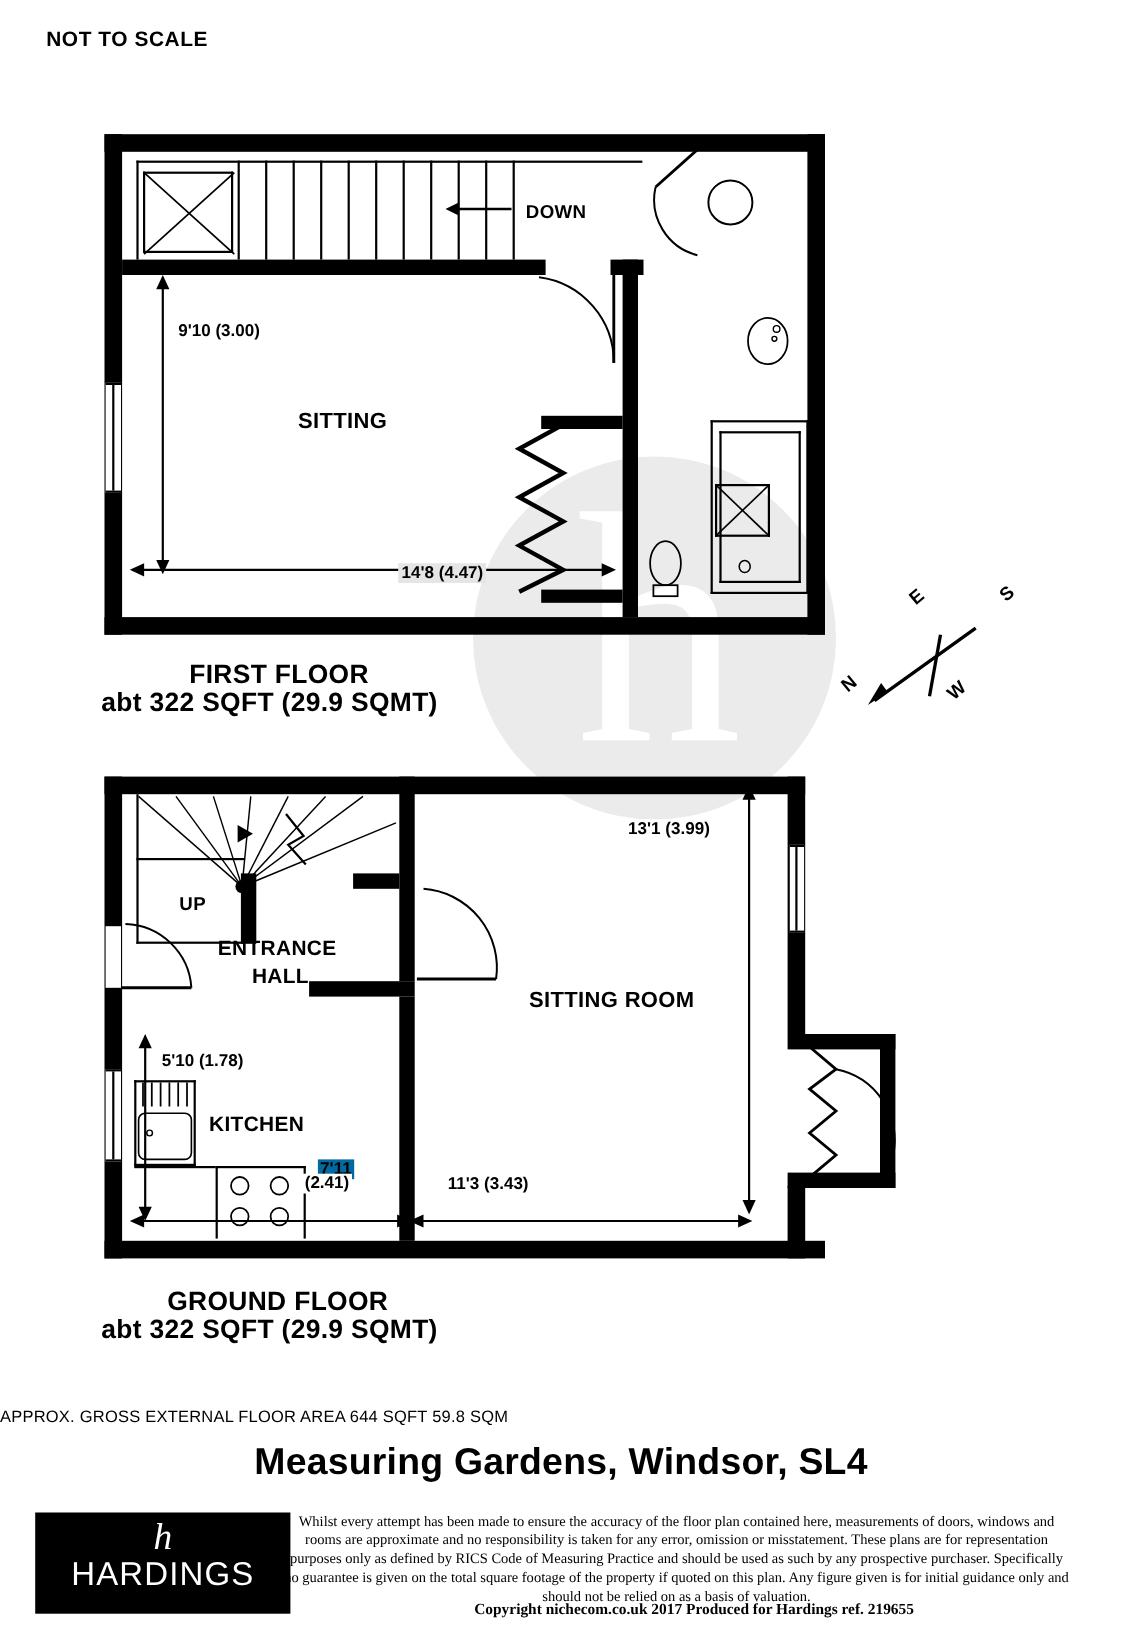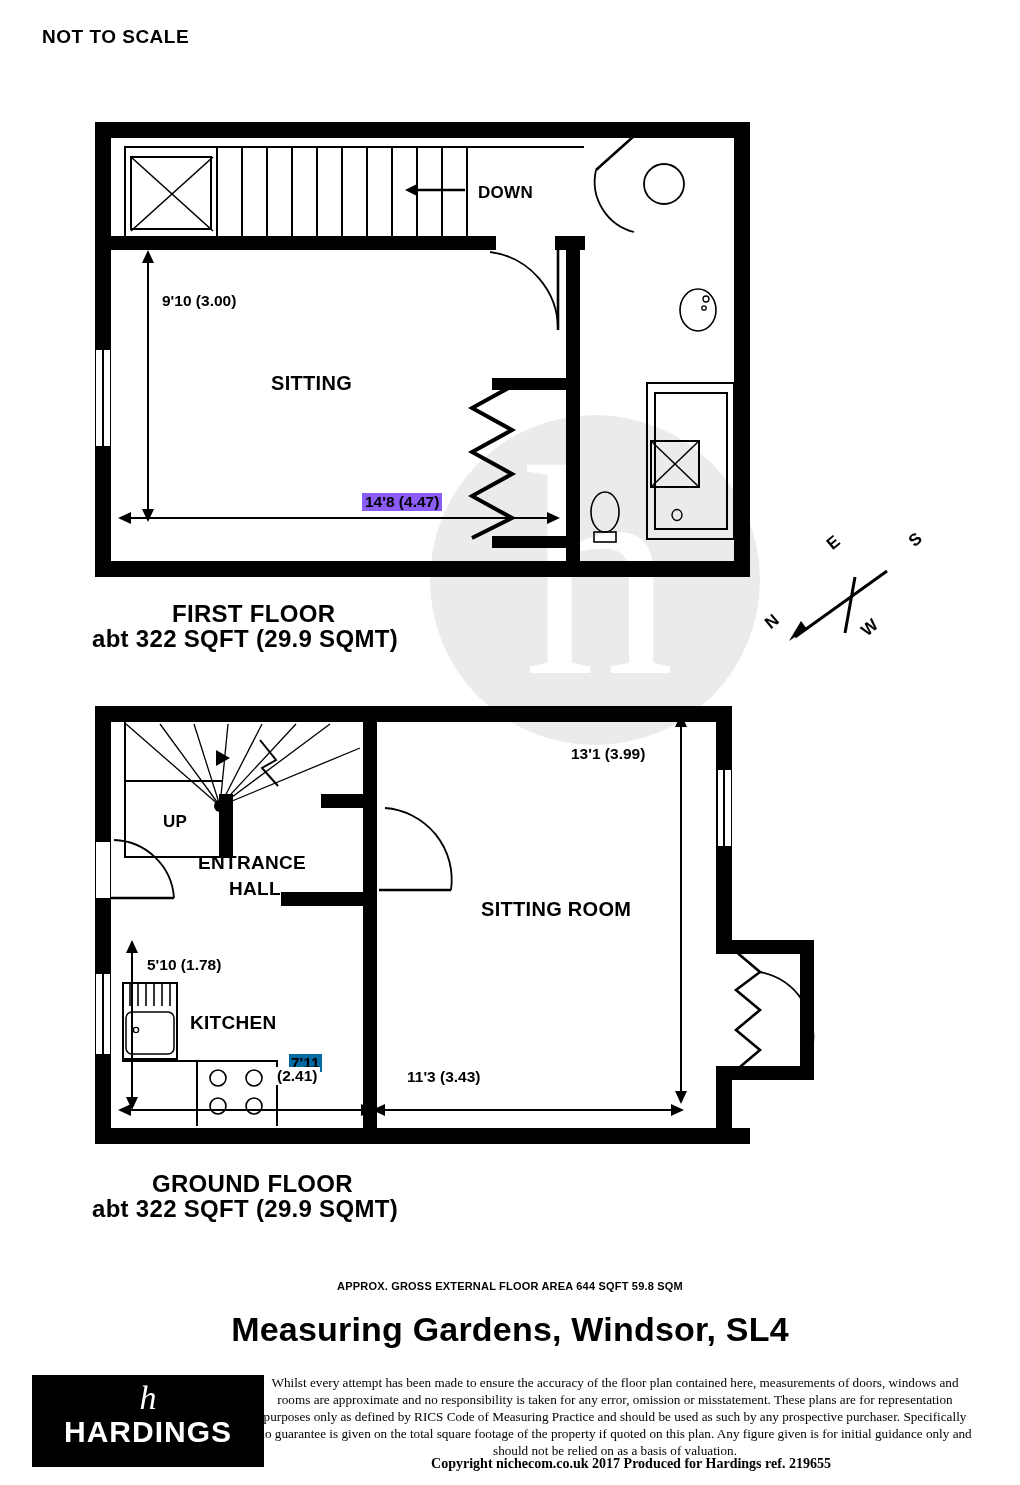--- a/index.html
+++ b/index.html
@@ -34,25 +34,25 @@
     position:relative;top:-8px;left:4px;
   }
 
   .plan{position:absolute;z-index:2;}
 
   
   .compass{position:absolute;left:770px;top:540px;width:150px;height:110px;}
   .compass .ctxt{position:absolute;font-size:17px;font-weight:bold;font-family:"Liberation Sans",sans-serif;}
 
   
-  .areatxt{position:absolute;width:100%;text-align:center;font-size:11px;font-weight:bold;letter-spacing:.2px;}
+  .areatxt{position:absolute;width:100%;font-size:15px;font-weight:normal;letter-spacing:.2px;}
   .addr{position:absolute;width:100%;text-align:center;font-size:34px;font-weight:bold;letter-spacing:.2px;}
   .logo{position:absolute;left:32px;top:1375px;width:232px;height:92px;background:#000;color:#fff;}
   .logo .h{position:absolute;left:0;top:4px;width:232px;text-align:center;font-family:"Liberation Serif",serif;font-size:34px;font-style:italic;}
-  .logo .nm{position:absolute;left:0;top:40px;width:232px;text-align:center;font-size:30px;font-weight:bold;letter-spacing:1px;}
+  .logo .nm{position:absolute;left:0;top:40px;width:232px;text-align:center;font-size:30px;font-weight:normal;letter-spacing:1px;}
   .disclaimer{position:absolute;left:256px;top:1374px;width:718px;text-align:center;font-family:"Liberation Serif",serif;font-size:13.2px;line-height:17px;}
   .copyright{position:absolute;left:272px;top:1456px;width:718px;text-align:center;font-family:"Liberation Serif",serif;font-size:14px;font-weight:bold;}
 
   .flabel{position:absolute;font-size:24px;font-weight:bold;letter-spacing:.3px;}
 </style>
 </head>
 <body>
 
 <div class="page">
 
@@ -165,21 +165,21 @@
       <polygon points="10,0 4,13 16,13" fill="#000"></polygon>
       <polygon points="10,272 4,259 16,259" fill="#000"></polygon>
     </svg>
     <div class="dimtxt" style="left:162px;top:292px;">9'10 (3.00)</div>
 
     <svg class="abs" style="left:118px;top:508px;width:442px;height:20px;">
       <line x1="6" y1="10" x2="436" y2="10" stroke="#000" stroke-width="2"></line>
       <polygon points="0,10 13,4 13,16" fill="#000"></polygon>
       <polygon points="442,10 429,4 429,16" fill="#000"></polygon>
     </svg>
-    <div class="dimtxt" style="left:362px;top:493px;background:#8b5cf6;padding:0 3px;">14'8 (4.47)</div>
+    <div class="dimtxt" style="left:362px;top:512px;background:#e5e5e5;padding:0 3px;">14'8 (4.47)</div>
 
     <div class="flabel" style="left:172px;top:600px;">FIRST FLOOR</div>
     <div class="flabel" style="left:92px;top:625px;">abt 322 SQFT (29.9 SQMT)</div>
   </div>
 
   <svg class="abs" style="left:775px;top:555px;width:150px;height:100px;z-index:3;">
     <line x1="20" y1="82" x2="112" y2="16" stroke="#000" stroke-width="3"></line>
     <line x1="80" y1="22" x2="70" y2="78" stroke="#000" stroke-width="3"></line>
     <polygon points="14,86 32,74 26,66" fill="#000"></polygon>
   </svg>

